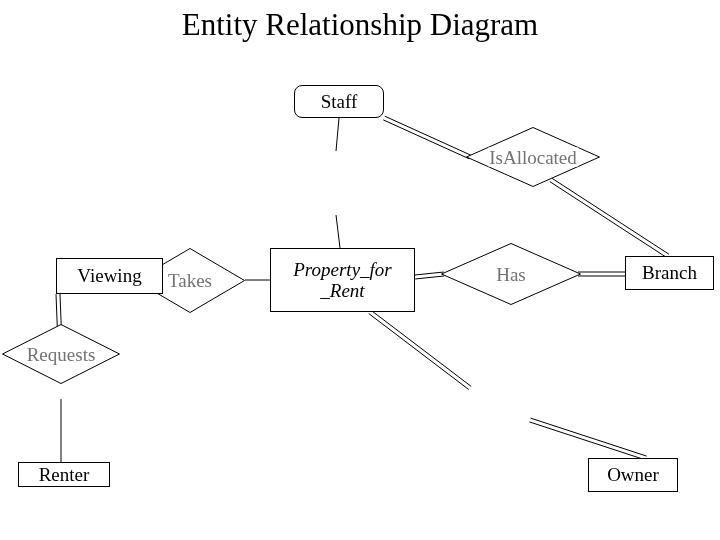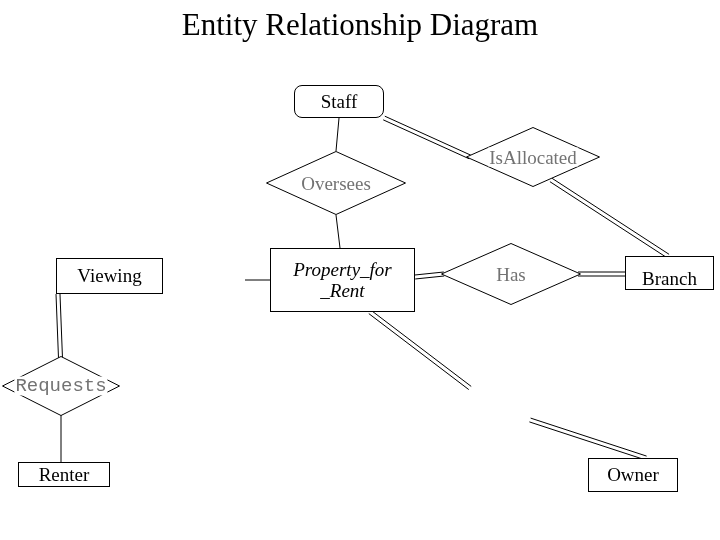--- a/index.html
+++ b/index.html
@@ -120,44 +120,44 @@
       <g>
         <line x1="371.2101665350671" y1="310.4076756117538" x2="471.2101665350671" y2="386.4076756117538" stroke="#000000" stroke-width="1"></line>
         <line x1="368.7898334649329" y1="313.5923243882462" x2="468.7898334649329" y2="389.5923243882462" stroke="#000000" stroke-width="1"></line>
       </g>
       <g>
         <line x1="530.6226162595945" y1="418.0993819443958" x2="646.6226162595945" y2="456.0993819443958" stroke="#000000" stroke-width="1"></line>
         <line x1="529.3773837404055" y1="421.9006180556042" x2="645.3773837404055" y2="459.9006180556042" stroke="#000000" stroke-width="1"></line>
       </g>
     </svg>
 
-<div class="rel" style="left: 266px; top: 151px; width: 140px; height: 64px;">
-      <svg class="dia" viewBox="0 0 140 64">
-        <polygon points="70,0.5 139.5,32 70,63.5 0.5,32" fill="#ffffff" stroke="#000000" stroke-width="1"></polygon>
-      </svg>
-      <span class="lbl">Oversees</span>
-    </div>
     <div class="rel" style="left: 466px; top: 127px; width: 134px; height: 60px;">
       <svg class="dia" viewBox="0 0 134 60">
         <polygon points="67,0.5 133.5,30 67,59.5 0.5,30" fill="#ffffff" stroke="#000000" stroke-width="1"></polygon>
       </svg>
       <span class="lbl">IsAllocated</span>
+    </div>
+    <div class="rel" style="left: 135px; top: 247.5px; width: 110px; height: 65px;">
+      <svg class="dia" viewBox="0 0 110 65">
+        <polygon points="55,0.5 109.5,32.5 55,64.5 0.5,32.5" fill="#ffffff" stroke="#000000" stroke-width="1"></polygon>
+      </svg>
+      <span class="lbl">Takes</span>
     </div>
     <div class="rel" style="left: 441px; top: 243px; width: 140px; height: 62px;">
       <svg class="dia" viewBox="0 0 140 62">
         <polygon points="70,0.5 139.5,31 70,61.5 0.5,31" fill="#ffffff" stroke="#000000" stroke-width="1"></polygon>
       </svg>
       <span class="lbl">Has</span>
     </div>
-    <div class="rel" style="left: 2px; top: 356px; width: 118px; height: 60px; font-family: Liberation Mono, monospace;">
+    <div class="rel" style="left: 2px; top: 324px; width: 118px; height: 60px;">
       <svg class="dia" viewBox="0 0 118 60">
         <polygon points="59,0.5 117.5,30 59,59.5 0.5,30" fill="#ffffff" stroke="#000000" stroke-width="1"></polygon>
       </svg>
       <span class="lbl">Requests</span>
     </div>
     <div class="entity" style="left: 294px; top: 85px; width: 90px; height: 33px; border-radius: 8px;"><span>Staff</span></div>
     <div class="entity" style="left: 8px; top: 258px; width: 107px; height: 36px; margin-left: 48px;"><span>Viewing</span></div>
     <div class="entity" style="left: 270px; top: 248px; width: 145px; height: 64px; font-style: italic;"><span>Property_for
 _Rent</span></div>
-    <div class="entity" style="left: 625px; top: 256px; width: 89px; height: 34px; align-items: flex-end;"><span>Branch</span></div>
+    <div class="entity" style="left: 625px; top: 256px; width: 89px; height: 34px;"><span>Branch</span></div>
     <div class="entity" style="left: 18px; top: 462px; width: 92px; height: 25px;"><span>Renter</span></div>
     <div class="entity" style="left: 588px; top: 458px; width: 90px; height: 34px;"><span>Owner</span></div>
   </div>
 
 </body></html>

